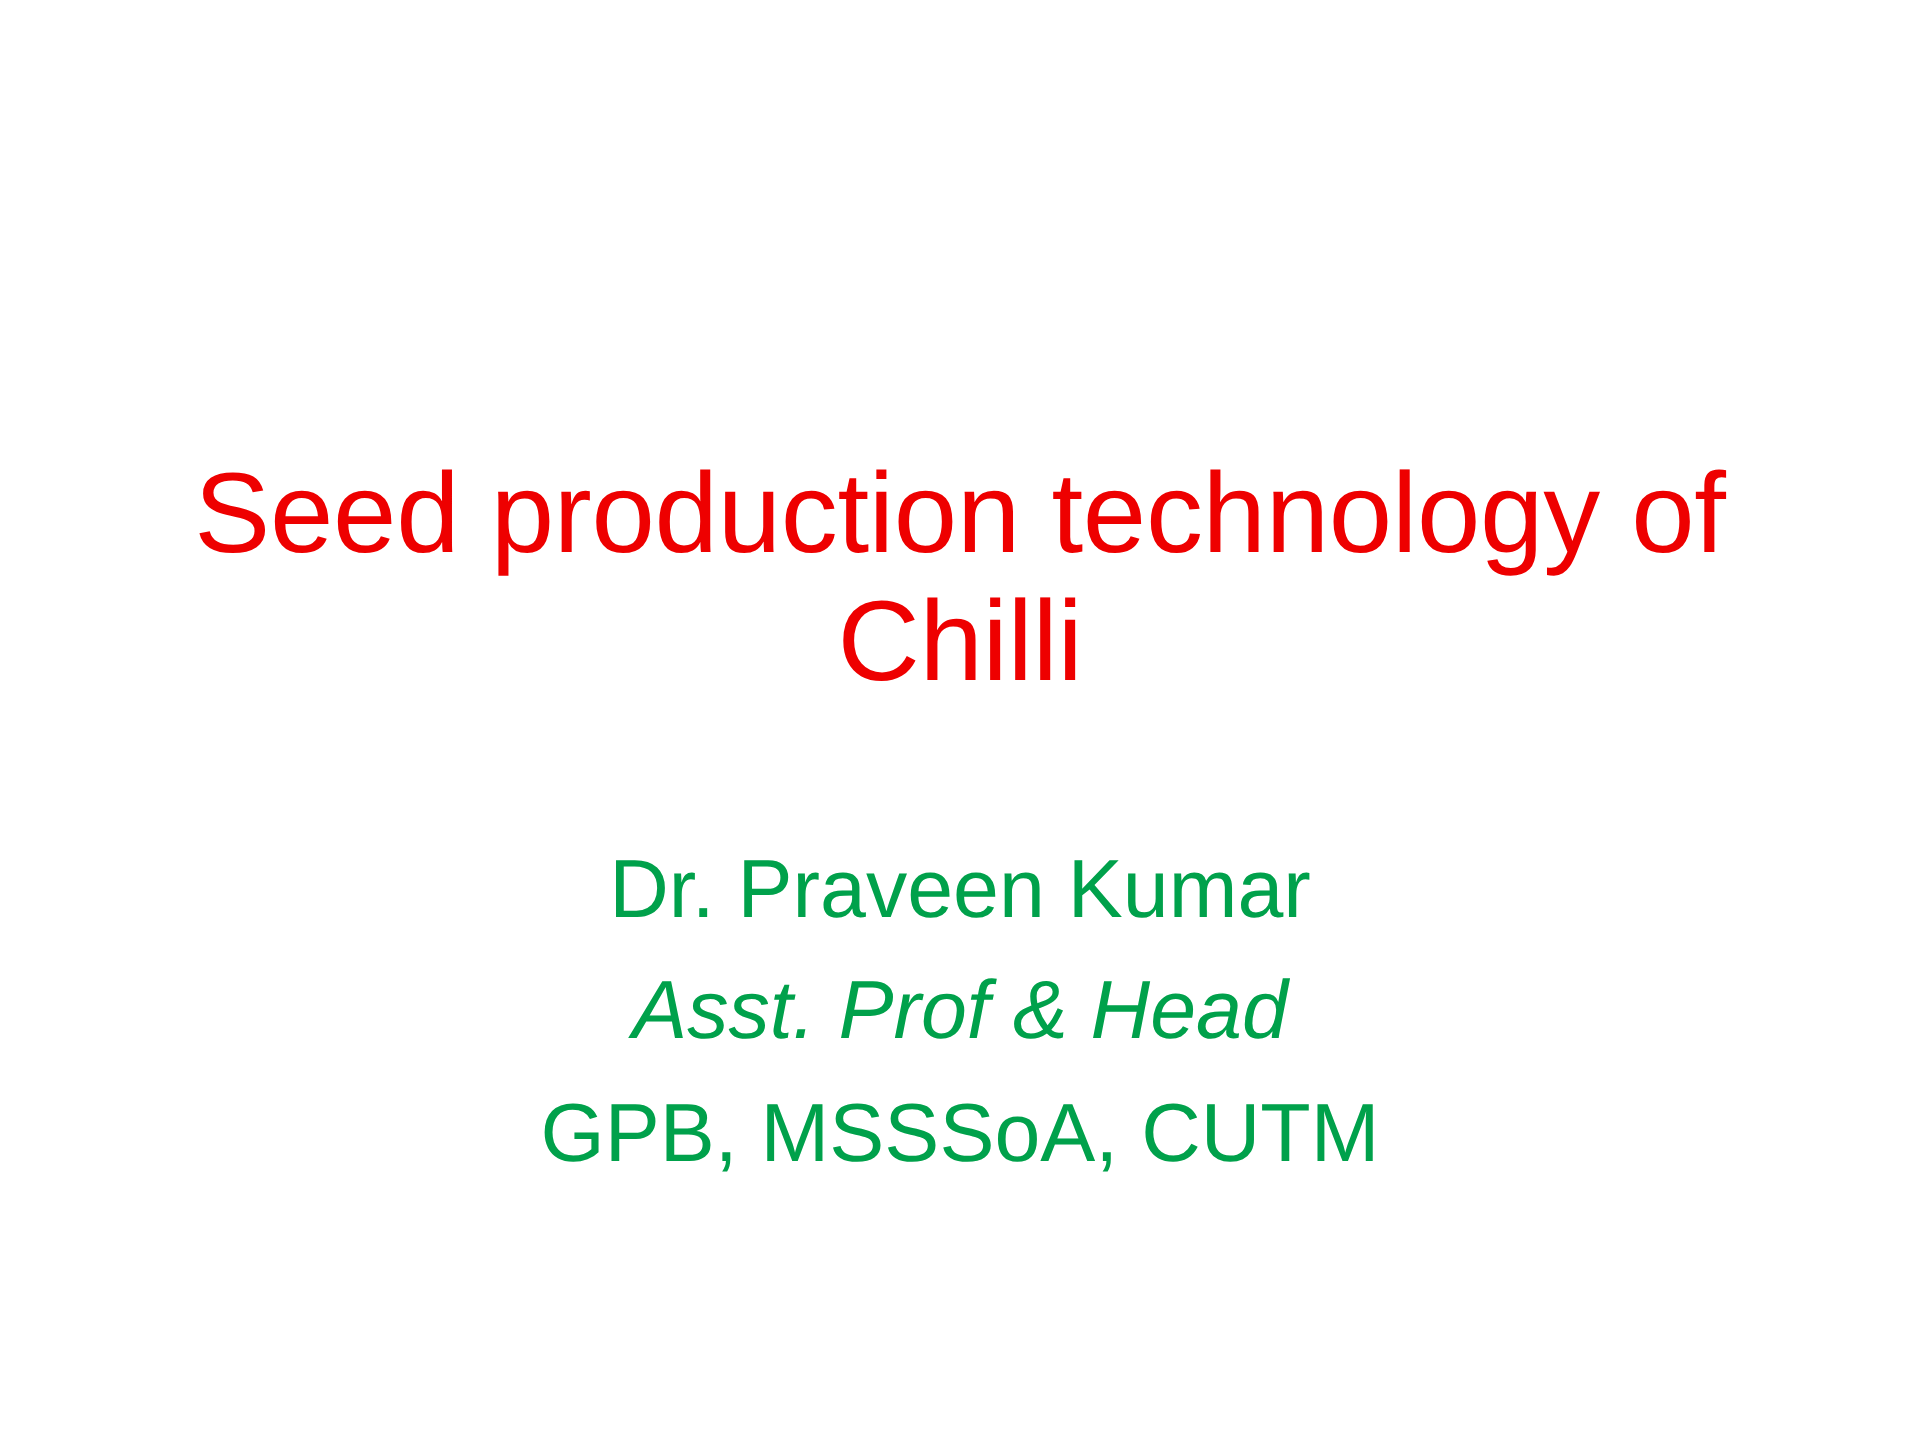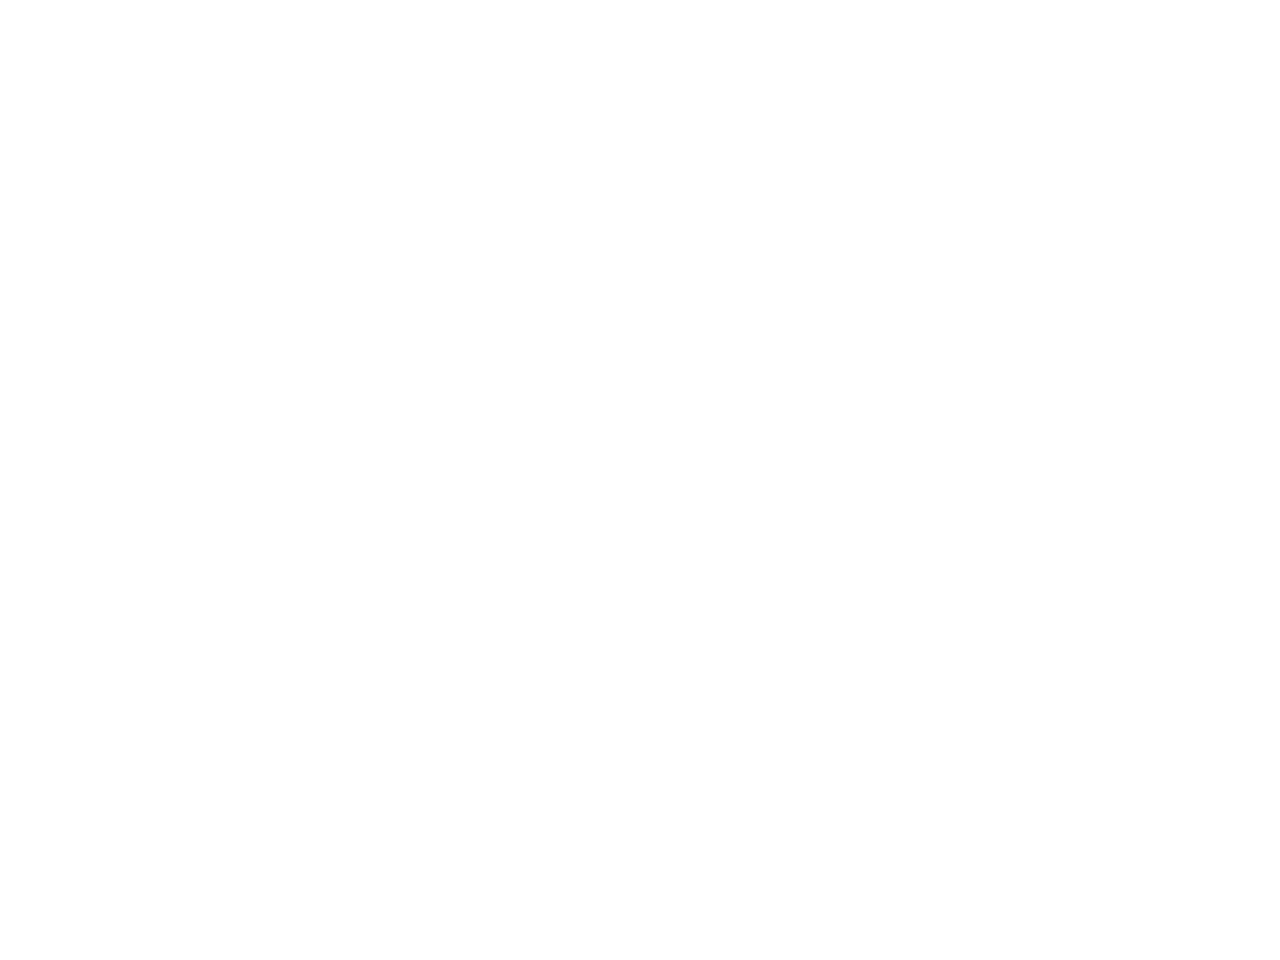--- a/index.html
+++ b/index.html
@@ -66,15 +66,23 @@
 
   .subtitle-line.italic {
     font-style: italic;
   }
 </style>
 </head>
 <body>
 
 <div class="slide">
 
+  <div class="title-block">
+    <h1 class="slide-title">Seed production technology of Chilli</h1>
+  </div>
 
+  <div class="subtitle-block">
+    <p class="subtitle-line">Dr. Praveen Kumar</p>
+    <p class="subtitle-line italic">Asst. Prof &amp; Head</p>
+    <p class="subtitle-line">GPB, MSSSoA, CUTM</p>
+  </div>
 
 </div>
 
 </body></html>

